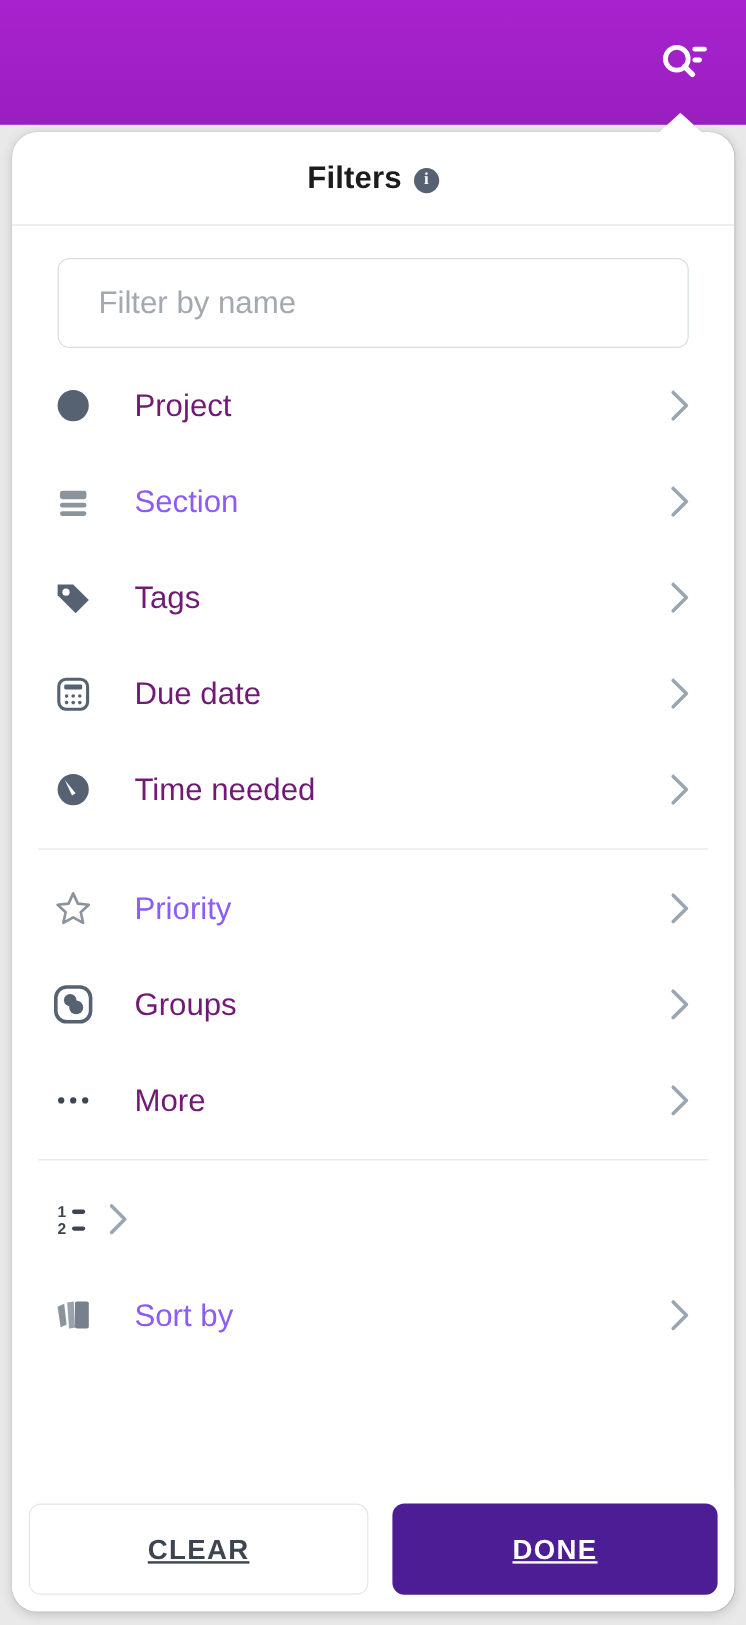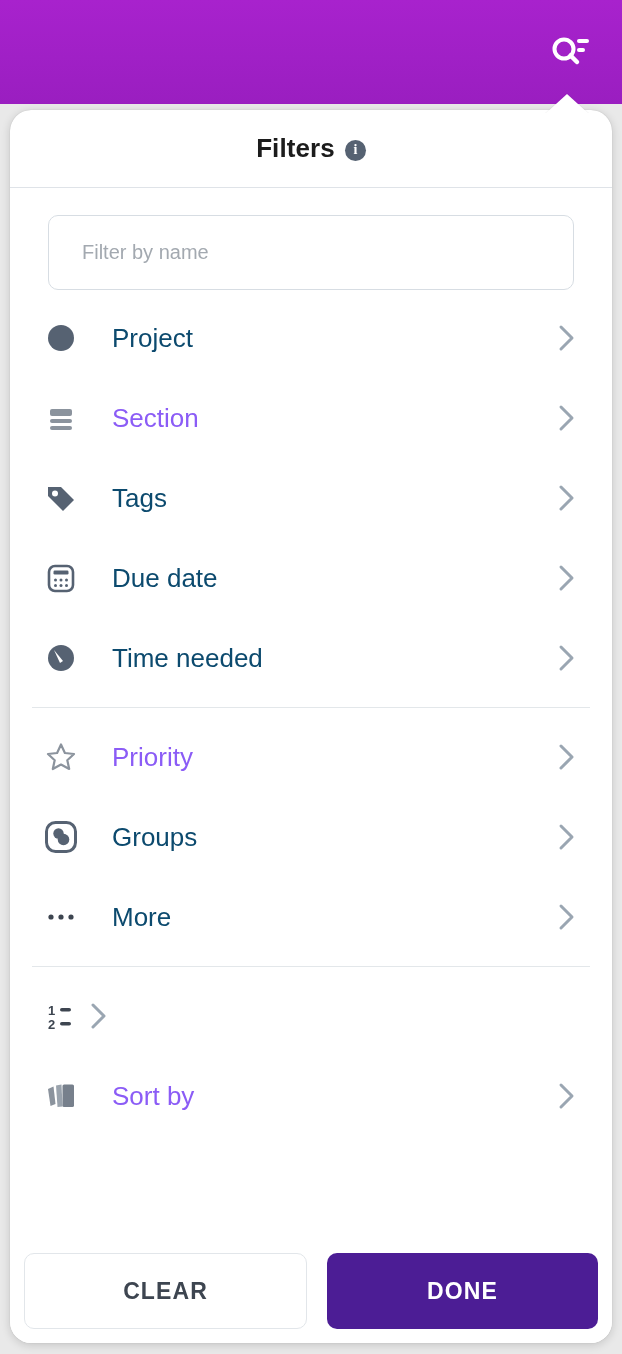--- a/index.html
+++ b/index.html
@@ -105,21 +105,21 @@
   .search-wrap {
     padding: 27px 38px 8px 38px;
   }
 
   .search-input {
     width: 100%;
     height: 75px;
     border: 1px solid #d7dde3;
     border-radius: 10px;
     padding: 0 0 0 33px;
-    font-size: 20px;
+    font-size: 26px;
     font-family: "Liberation Sans", sans-serif;
     color: #1c1c1c;
     background: #ffffff;
     outline: none;
     caret-color: #111;
   }
   .search-input::placeholder { color: #a3a9b0; }
 
   
   .list {
@@ -140,21 +140,21 @@
     height: 46px;
     display: flex;
     align-items: center;
     justify-content: center;
   }
 
   .row .label {
     flex: 1;
     margin-left: 28px;
     font-size: 26px;
-    color: #0c4a6e;
+    color: #701a75;
     white-space: nowrap;
   }
 
   .row.disabled .label { color: #8b5cf6; }
 
   .chev {
     width: 30px;
     height: 30px;
     display: flex;
     align-items: center;
@@ -186,20 +186,21 @@
     height: 76px;
     border-radius: 10px;
     font-size: 23px;
     font-weight: bold;
     letter-spacing: 1.1px;
     display: flex;
     align-items: center;
     justify-content: center;
     cursor: pointer;
     font-family: "Liberation Sans", sans-serif;
+    text-decoration: underline;
   }
 
   .btn-clear {
     flex: 0 0 283px;
     background: #ffffff;
     border: 1px solid #e2e6ea;
     color: #3d4550;
   }
 
   .btn-done {

